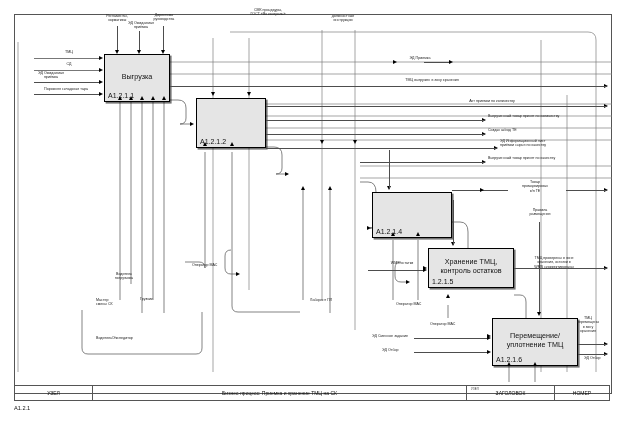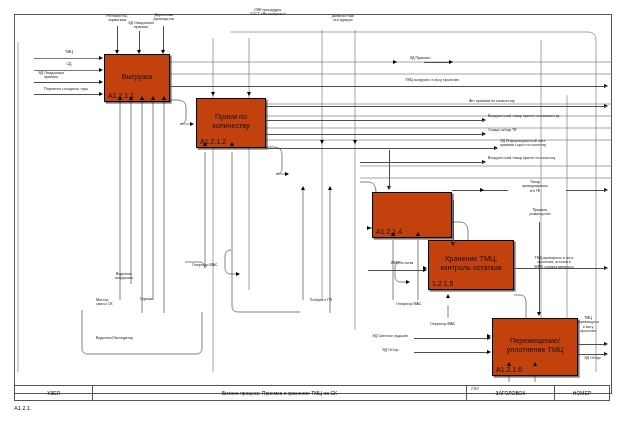--- a/index.html
+++ b/index.html
@@ -5,21 +5,21 @@
   html,body{margin:0;padding:0;background:#ffffff;}
   body{width:624px;height:424px;overflow:hidden;
        font-family:"Liberation Sans","DejaVu Sans",sans-serif;
        color:#111;}
   #stage{position:relative;width:624px;height:424px;}
   .lbl{position:absolute;font-size:3.6px;line-height:4.4px;color:#1a1a1a;
        text-align:center;white-space:pre-line;letter-spacing:0.02px;}
   .lbl.l{text-align:left;}
 
   
-  .box{position:absolute;border:1.1px solid #000;background:#c2410c;
+  .box{position:absolute;border:1.1px solid #000;background:#e5e5e5;
        box-shadow:1.6px 1.6px 0 rgba(0,0,0,.55);box-sizing:border-box;}
   .box.hl{background:#f08a30;}
   .box .bt{position:absolute;left:0;right:0;top:50%;transform:translateY(-62%);
            text-align:center;font-size:7.2px;line-height:9px;color:#111;}
   .box .bid{position:absolute;left:3px;bottom:2px;font-size:7px;color:#111;}
 
   
   .h{position:absolute;height:0;border-top:0.7px solid #4d4d4d;}
   .v{position:absolute;width:0;border-left:0.7px solid #4d4d4d;}
   .h.thick{border-top-color:#777;}
@@ -122,37 +122,35 @@
     <line class="g" x1="360" y1="166" x2="612" y2="166"></line>
     <line class="g" x1="360" y1="178" x2="612" y2="178"></line>
   </svg>
 
   <div class="box" style="left:104px;top:54px;width:66px;height:48px;">
     <div class="bt">Выгрузка</div>
     <div class="bid">A1.2.1.1</div>
   </div>
 
   <div class="box" style="left:196px;top:98px;width:70px;height:50px;">
-    <div class="bt">Прием по
-количеству</div>
     <div class="bid">A1.2.1.2</div>
   </div>
 
 
   <div class="box" style="left:372px;top:192px;width:80px;height:46px;">
     <div class="bid">A1.2.1.4</div>
   </div>
 
-  <div class="box" style="left:428px;top:240px;width:86px;height:50px;">
+  <div class="box" style="left:428px;top:248px;width:86px;height:40px;">
     <div class="bt">Хранение ТМЦ,
 контроль остатков</div>
     <div class="bid">1.2.1.5</div>
   </div>
 
-  <div class="box" style="left:492px;top:318px;width:86px;height:58px;">
+  <div class="box" style="left:492px;top:318px;width:86px;height:48px;">
     <div class="bt">Перемещение/
 уплотнение ТМЦ</div>
     <div class="bid">A1.2.1.6</div>
   </div>
 
   <div class="v" style="left:117px;top:26px;height:26px;"></div>
   <div class="ar dn" style="left:114.7px;top:50px;"></div>
   <div class="lbl" style="left:86px;top:14px;width:62px;">Регламенты,
 нормативы</div>
 

